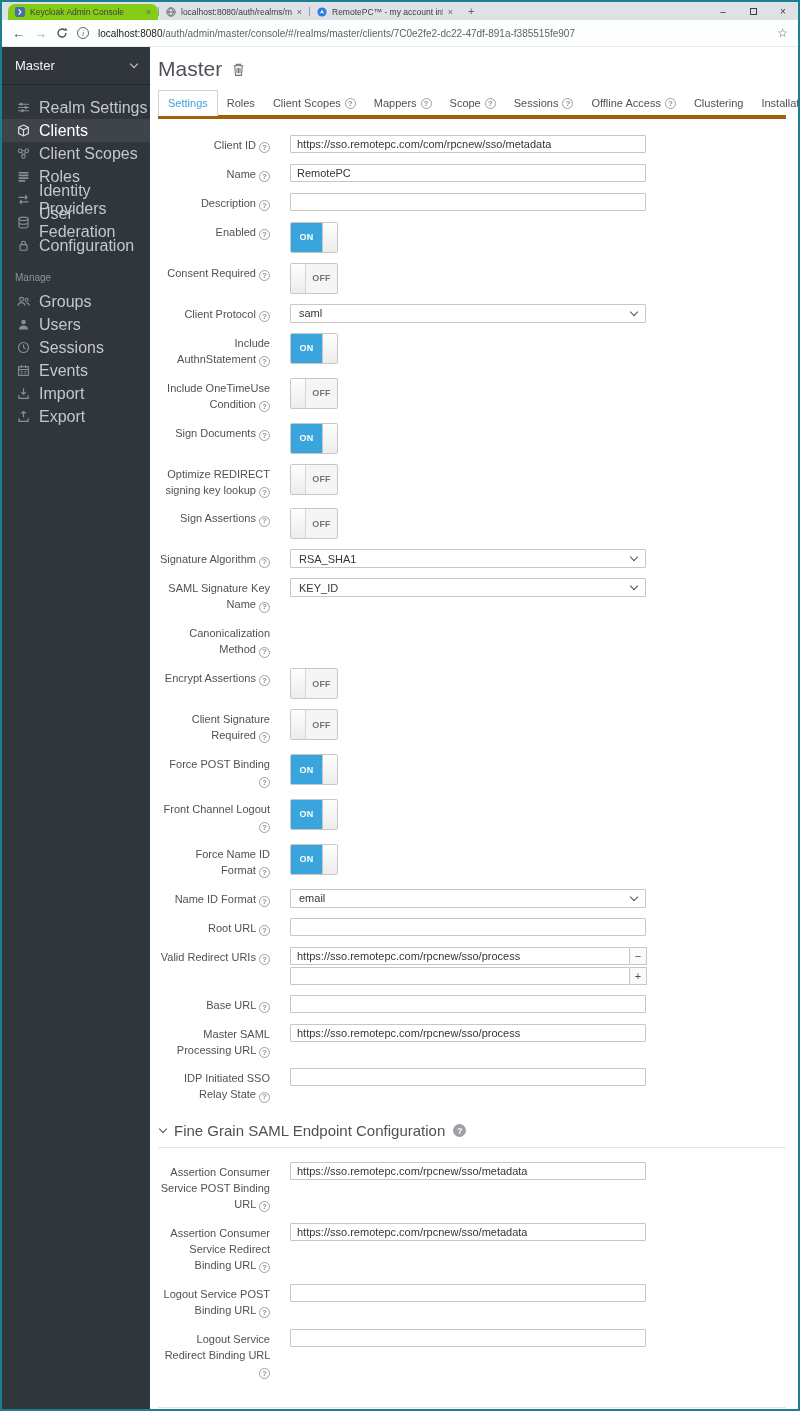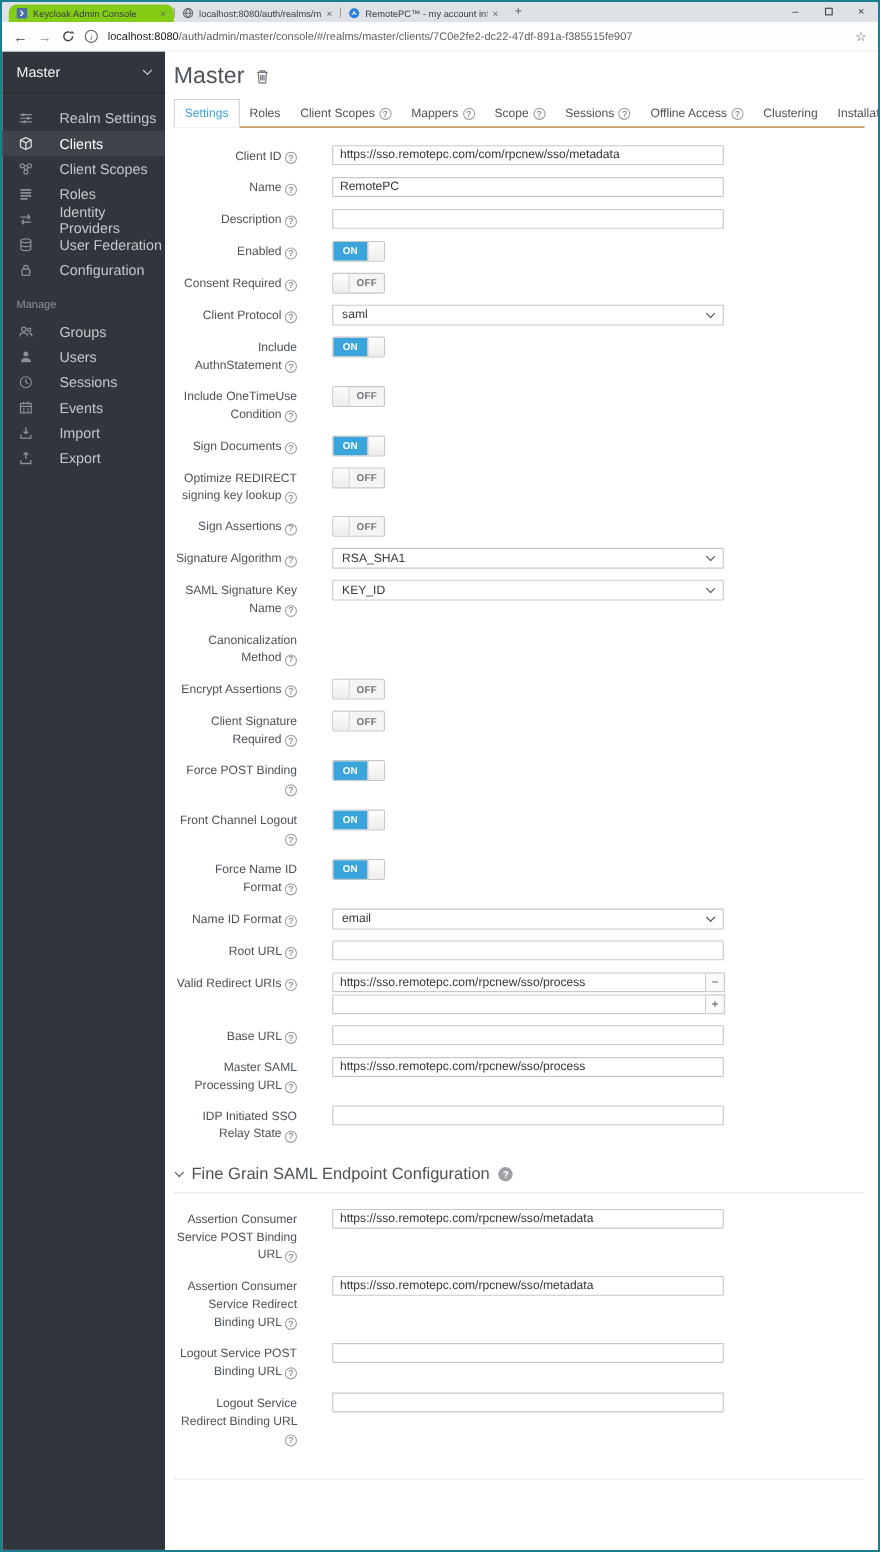--- a/index.html
+++ b/index.html
@@ -30,46 +30,46 @@
   .url-host { color:#202124; }
   .url-path { color:#5f6368; }
   .star-ic { font-size:12px; color:#5f6368; }
   
   .app { flex:1; display:flex; min-height:0; }
   
   .sidebar { width:148px; background:#30363b; flex-shrink:0; display:flex; flex-direction:column; }
   .realm-head { height:38px; display:flex; align-items:center; padding:0 13px; color:#f2f4f5; font-size:13px; border-bottom:1px solid #24292d; flex-shrink:0; }
   .realm-head .chev { margin-left:auto; border-color:#cfd3d6; }
   .snav { padding-top:11px; }
-  .sitem { height:23px; display:flex; align-items:center; gap:24px; padding-left:15px; font-size:13px; color:#c3c8cc; cursor:default; }
+  .sitem { height:23px; display:flex; align-items:center; gap:9px; padding-left:15px; font-size:16px; color:#c3c8cc; cursor:default; }
   .sitem.selected { background:#3e444a; color:#fff;align-items:center; }
   .sitem svg { flex-shrink:0; }
   .manage-lbl { padding:15px 12px 7px 13px; font-size:10px; color:#8d9499; }
   
   .content { flex:1; background:#fff; padding:10px 12px 0 8px; overflow:hidden; }
   .page-head { display:flex; align-items:center; gap:10px; padding-left:0; }
   .page-title { font-size:21px; font-weight:400; color:#4d5258; }
   .trash-btn svg { display:block; }
-  .ctabs { display:flex; align-items:flex-end; border-bottom:1px solid #a16207; margin-top:9px; font-size:11px; color:#4d5258; }
+  .ctabs { display:flex; align-items:flex-end; border-bottom:4px solid #a16207; margin-top:9px; font-size:11px; color:#4d5258; }
   .ctab { padding:6px 9px 6px 9px; display:flex; gap:4px; align-items:center; white-space:nowrap; cursor:default; }
   .ctab.active { color:#39a5dc; border:1px solid #d1d1d1; border-bottom:1px solid #fff; margin-bottom:-1px; background:#fff; }
   
   .form { margin-top:16px; font-size:11px; color:#4d5258; }
   .frow { display:flex; margin-bottom:10px; }
   .flabel { width:112px; text-align:right; padding-top:3px; line-height:1.45; color:#4d5258; flex-shrink:0; }
-  .fctrl { margin-left:32px; display:flex; align-items:flex-start; }
+  .fctrl { margin-left:20px; display:flex; align-items:flex-start; }
   .help { display:inline-flex; width:11px; height:11px; border:1px solid #9da0a4; border-radius:50%; color:#8e9194; font-size:8px; align-items:center; justify-content:center; vertical-align:-1px; font-weight:bold; }
   .help-lg { width:13px; height:13px; font-size:9px; background:#9da0a4; color:#fff; border:none; }
   .tinput { width:356px; height:18px; border:1px solid #c7c7c7; border-radius:1px; font-size:11px; padding:0 6px; color:#363636; font-family:"Liberation Sans", sans-serif; background:#fff; }
   .select { width:356px; height:19px; border:1px solid #c7c7c7; border-radius:1px; display:flex; align-items:center; padding:0 8px; background:#fff; color:#363636; cursor:default; }
   .select-val { flex:1; white-space:nowrap; overflow:hidden; }
   .chev { width:6px; height:6px; border-right:1.4px solid #4d5258; border-bottom:1.4px solid #4d5258; transform:rotate(45deg); margin-left:auto; margin-top:-3px; flex-shrink:0; }
   .sect-chev { width:6px; height:6px; border-right:1.6px solid #4d5258; border-bottom:1.6px solid #4d5258; transform:rotate(45deg); margin-top:-4px; }
   
-  .toggle { width:48px; height:19px; border:1px solid #c7c7c7; border-radius:2px; display:flex; overflow:hidden; background:#f5f5f5; cursor:default; }
+  .toggle { width:48px; height:31px; border:1px solid #c7c7c7; border-radius:2px; display:flex; overflow:hidden; background:#f5f5f5; cursor:default; }
   .t-label { flex:1; display:flex; align-items:center; justify-content:center; font-size:9px; font-weight:bold; letter-spacing:.2px; }
   .t-knob { width:15px; background:linear-gradient(#fefefe,#ececec); flex-shrink:0; }
   .toggle.on .t-label { background:#39a5dc; color:#fff; }
   .toggle.on .t-knob { border-left:1px solid #c7c7c7; }
   .toggle.off { flex-direction:row-reverse; }
   .toggle.off .t-label { color:#72767b; }
   .toggle.off .t-knob { border-right:1px solid #d5d5d5; }
   
   .uri-rows { display:flex; flex-direction:column; gap:2px; }
   .uri-row { display:flex; }

